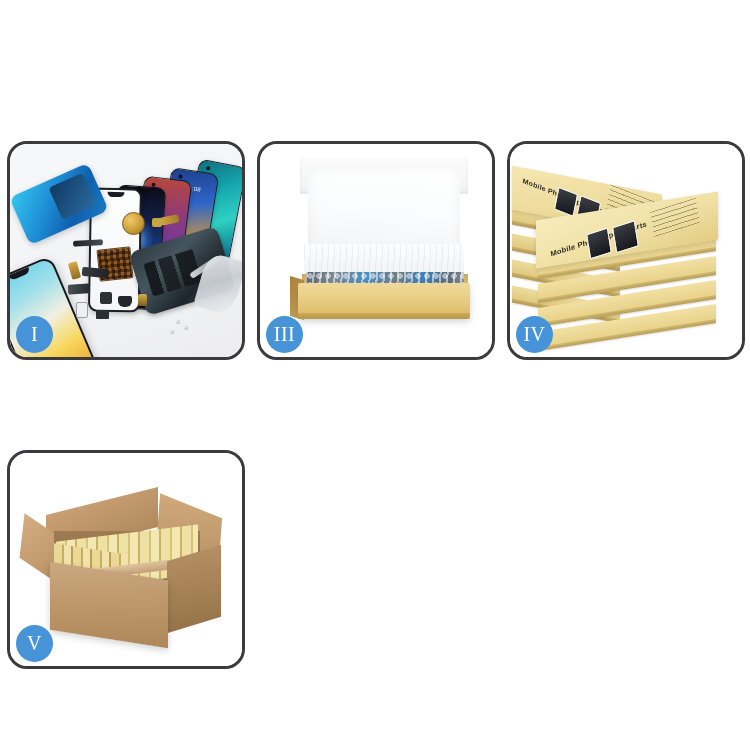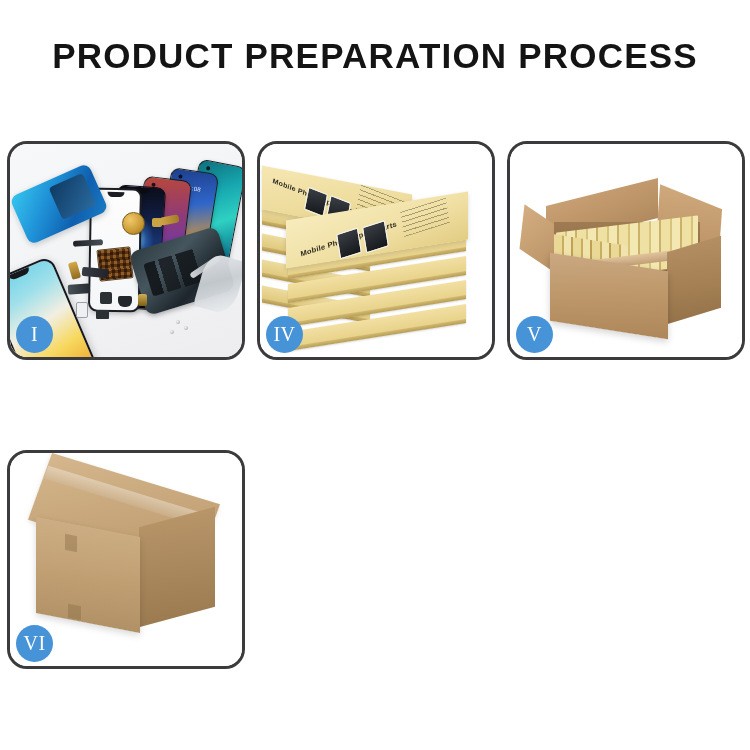--- a/index.html
+++ b/index.html
@@ -589,21 +589,20 @@
     left: 58px; top: 152px;
     width: 13px; height: 14px;
     background: rgba(140,112,74,0.45);
     transform: skewY(11deg);
   }
 </style>
 </head>
 <body>
 
 <div class="header">
-  <h1 class="page-title">PRODUCT PREPARATION PROCESS</h1>
 </div>
 
 <div class="grid">
 
   <div class="panel">
     <div class="panel-media">
       <div class="p1-bg"></div>
 
       <div class="phone ph-5">
         <div class="ph-hole"></div>
@@ -640,20 +639,33 @@
       <div class="part part-l"></div>
       <div class="p1-tweezers"></div>
       <div class="screw" style="left:166px; top:176px;"></div>
       <div class="screw" style="left:174px; top:182px;"></div>
       <div class="screw" style="left:160px; top:186px;"></div>
     </div>
     <div class="badge">I</div>
   </div>
 
 
+  <div class="panel">
+    <div class="panel-media">
+      <div class="p3-bg"></div>
+      <div class="p3-lid-back"></div>
+      <div class="p3-lid"></div>
+      <div class="p3-foam"></div>
+      <div class="p3-box-inner"></div>
+      <div class="p3-wrapped"></div>
+      <div class="p3-box-left"></div>
+      <div class="p3-box-front"></div>
+    </div>
+    <div class="badge">III</div>
+  </div>
 
   <div class="panel">
     <div class="panel-media">
       <div class="p4-bg"></div>
       <div class="p4-stack">
 
         <div class="y-box yb-back" style="top:74px;">
             <div class="yb-edge"></div>
           </div>
         <div class="y-box yb-back" style="top:100px;">
@@ -707,26 +719,14 @@
       <div class="p5-inner"></div>
       <div class="p5-contents"></div>
       <div class="p5-contents2"></div>
       <div class="p5-rim"></div>
       <div class="p5-side"></div>
       <div class="p5-front"></div>
     </div>
     <div class="badge">V</div>
   </div>
 
-  <div class="panel">
-    <div class="panel-media">
-      <div class="p6-bg"></div>
-      <div class="p6-top"></div>
-      <div class="p6-tape"></div>
-      <div class="p6-side"></div>
-      <div class="p6-front"></div>
-      <div class="p6-seam"></div>
-      <div class="p6-seam2"></div>
-    </div>
-    <div class="badge">VI</div>
-  </div>
 
 </div>
 
 </body></html>

